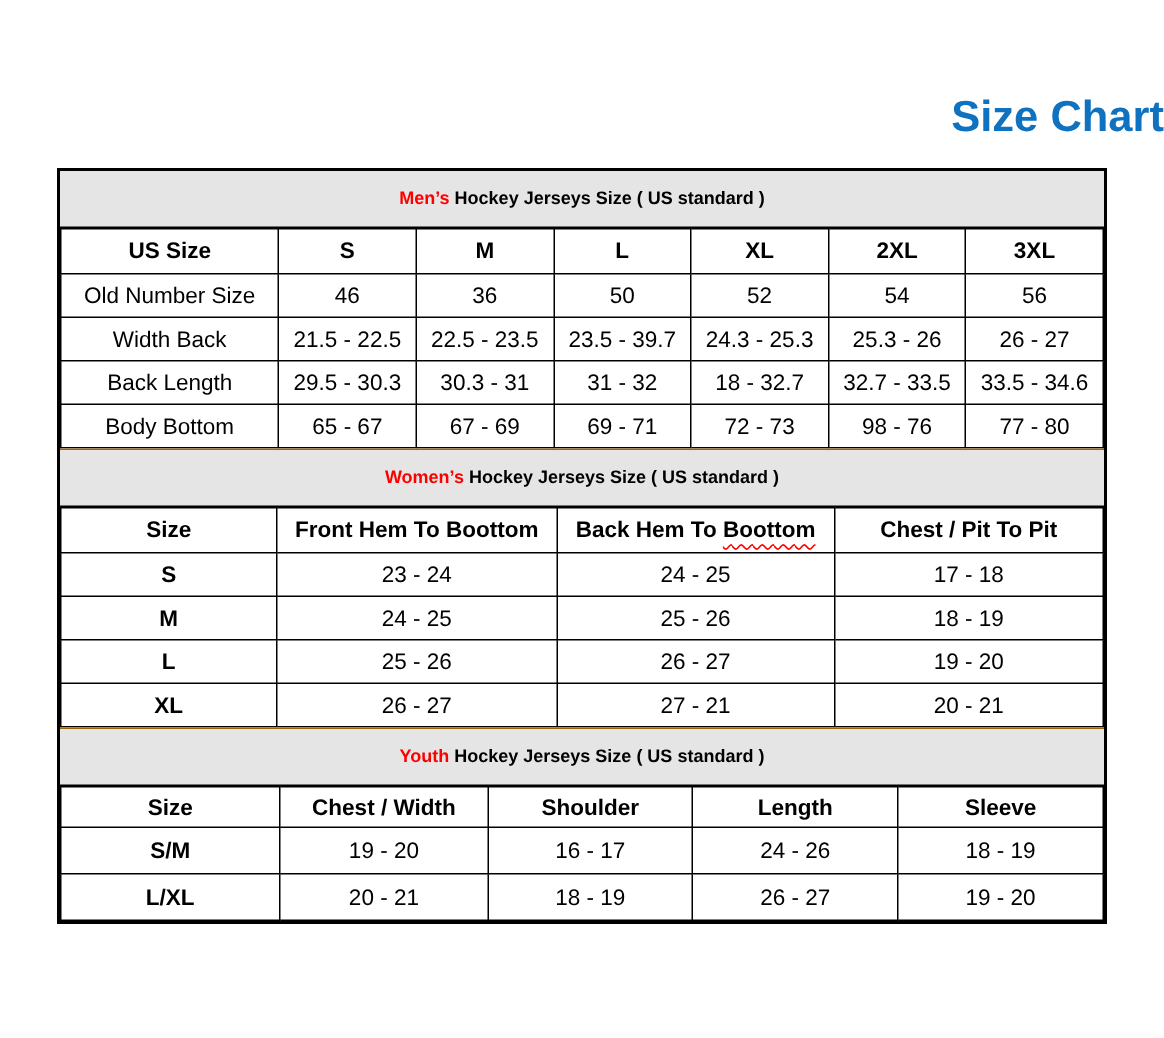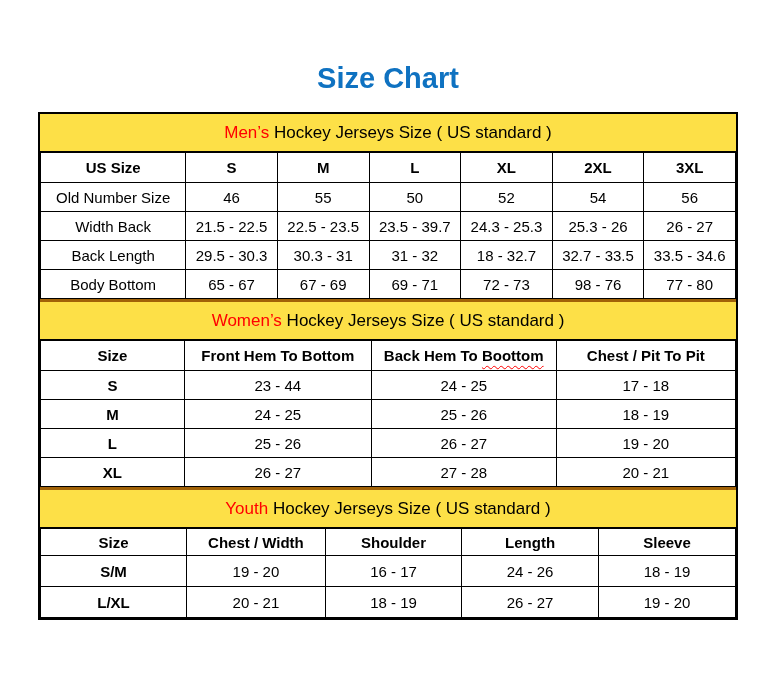--- a/index.html
+++ b/index.html
@@ -8,44 +8,44 @@
     background: #ffffff;
     width: 776px;
     height: 692px;
     font-family: "Liberation Sans", sans-serif;
     color: #000000;
   }
   .page-title {
     margin: 0;
     padding-top: 62px;
     padding-bottom: 17px;
-    text-align: center;
+    text-align: right;
     font-size: 29px;
     line-height: 1.15;
     font-weight: bold;
     color: #0F72C1;
   }
   .chart-wrap {
     width: 700px;
     margin: 0 auto;
     border: 2px solid #000000;
     box-sizing: border-box;
   }
   .band {
-    background: #fde047;
+    background: #e5e5e5;
     text-align: center;
-    font-weight: normal;
-    font-size: 17px;
+    font-weight: bold;
+    font-size: 12px;
     height: 37px;
     line-height: 37px;
     border-bottom: 1px solid #000000;
     white-space: pre;
   }
   .band.mid {
-    border-top: 3px solid #a16207;
+    border-top: 1px solid #a16207;
   }
   .accent { color: #FF0000; }
   table {
     width: 100%;
     border-collapse: collapse;
     table-layout: fixed;
   }
   th, td {
     border: 1px solid #000000;
     text-align: center;
@@ -103,21 +103,21 @@
         <th>S</th>
         <th>M</th>
         <th>L</th>
         <th>XL</th>
         <th>2XL</th>
         <th>3XL</th>
       </tr>
       <tr>
         <td>Old Number Size</td>
         <td>46</td>
-        <td>55</td>
+        <td>36</td>
         <td>50</td>
         <td>52</td>
         <td>54</td>
         <td>56</td>
       </tr>
       <tr>
         <td>Width Back</td>
         <td>21.5 - 22.5</td>
         <td>22.5 - 23.5</td>
         <td>23.5 - 39.7</td>
@@ -151,46 +151,46 @@
   <table class="women-table">
     <colgroup>
       <col class="wom-c0">
         <col class="wom-c1">
         <col class="wom-c2">
         <col class="wom-c3">
     </colgroup>
     <tbody>
       <tr>
         <th>Size</th>
-        <th>Front Hem To Bottom</th>
+        <th>Front Hem To Boottom</th>
         <th><span>Back Hem To </span><span class="wavy">Boottom</span></th>
         <th>Chest / Pit To Pit</th>
       </tr>
       <tr>
         <td class="bold-label">S</td>
-        <td>23 - 44</td>
+        <td>23 - 24</td>
         <td>24 - 25</td>
         <td>17 - 18</td>
       </tr>
       <tr>
         <td class="bold-label">M</td>
         <td>24 - 25</td>
         <td>25 - 26</td>
         <td>18 - 19</td>
       </tr>
       <tr>
         <td class="bold-label">L</td>
         <td>25 - 26</td>
         <td>26 - 27</td>
         <td>19 - 20</td>
       </tr>
       <tr>
         <td class="bold-label">XL</td>
         <td>26 - 27</td>
-        <td>27 - 28</td>
+        <td>27 - 21</td>
         <td>20 - 21</td>
       </tr>
     </tbody>
   </table>
 
   <div class="band mid"><span class="accent">Youth</span><span> Hockey Jerseys Size ( US standard )</span></div>
 
   <table class="youth-table">
     <colgroup>
       <col class="yth-c0">

